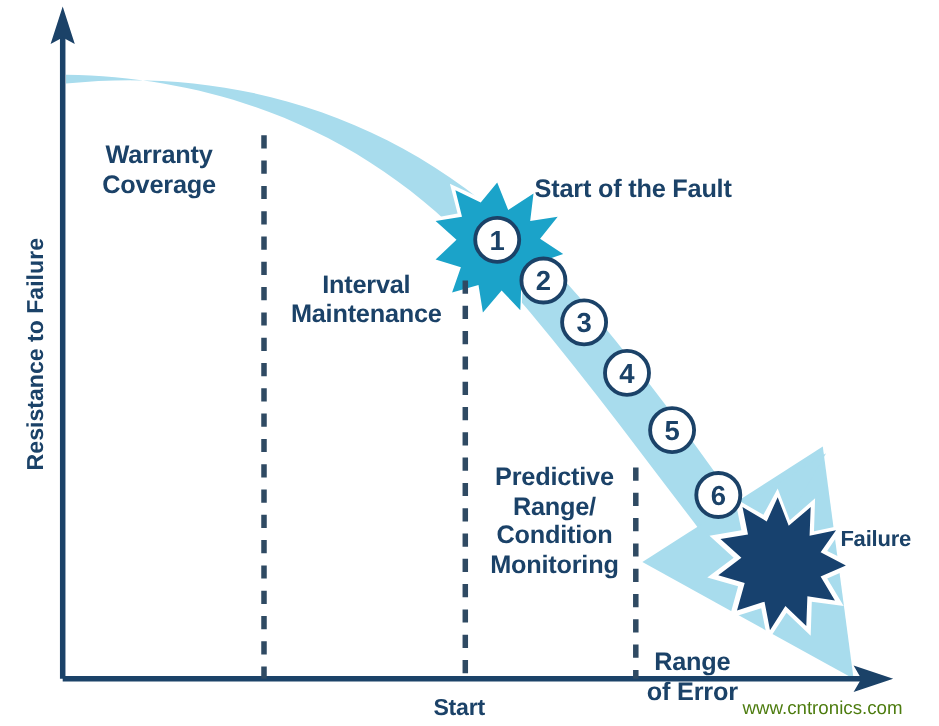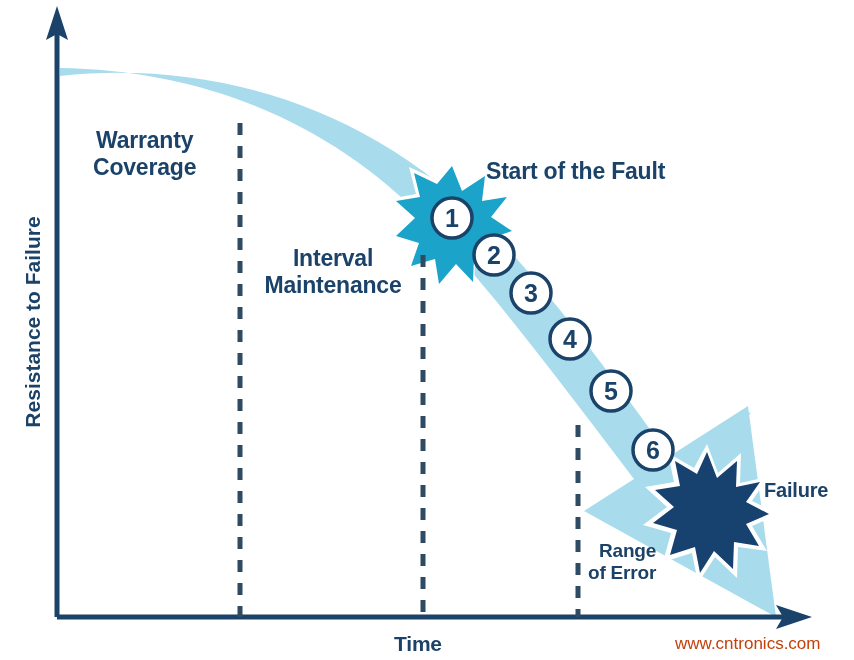--- a/index.html
+++ b/index.html
@@ -52,23 +52,23 @@
   }
   #label-predictive-range {
     left: 434px;
     top: 420px;
     font-size: 23px;
     width: 140px;
     text-align: center;
   }
   #label-range-of-error {
     left: 588px;
-    top: 540px;
-    font-size: 19px;
-    text-align: right;
+    top: 588px;
+    font-size: 23px;
+    text-align: center;
   }
   #label-failure {
     left: 764px;
     top: 479px;
     font-size: 20px;
   }
   #label-time {
     left: 394px;
     top: 632px;
     font-size: 21px;
@@ -85,21 +85,21 @@
     font-family: "Liberation Sans", sans-serif;
     font-weight: bold;
     white-space: pre;
   }
   #watermark {
     position: absolute;
     left: 675px;
     top: 634px;
     font-size: 17px;
     font-family: "Liberation Sans", sans-serif;
-    color: #c2410c;
+    color: #4d7c0f;
     white-space: pre;
     font-weight: normal;
     text-align: center;
   }
   .num-txt {
     font-family: "Liberation Sans", sans-serif;
     font-weight: bold;
     fill: #1b4268;
   }
 </style>
@@ -197,27 +197,31 @@
       </g>
     </g>
   </svg>
 
   <div class="lbl" id="label-warranty-coverage">Warranty
 Coverage</div>
 
   <div class="lbl" id="label-interval-maintenance">Interval
 Maintenance</div>
 
+  <div class="lbl" id="label-predictive-range">Predictive
+Range/
+Condition
+Monitoring</div>
 
   <div class="lbl" id="label-range-of-error">Range
 of Error</div>
 
   <div class="lbl" id="label-start-of-fault">Start of the Fault</div>
 
   <div class="lbl" id="label-failure">Failure</div>
 
-  <div class="lbl" id="label-time">Time</div>
+  <div class="lbl" id="label-time">Start</div>
 
   <div id="label-resistance">Resistance to Failure</div>
 
   <div id="watermark">www.cntronics.com</div>
 
 </div>
 
 </body></html>

